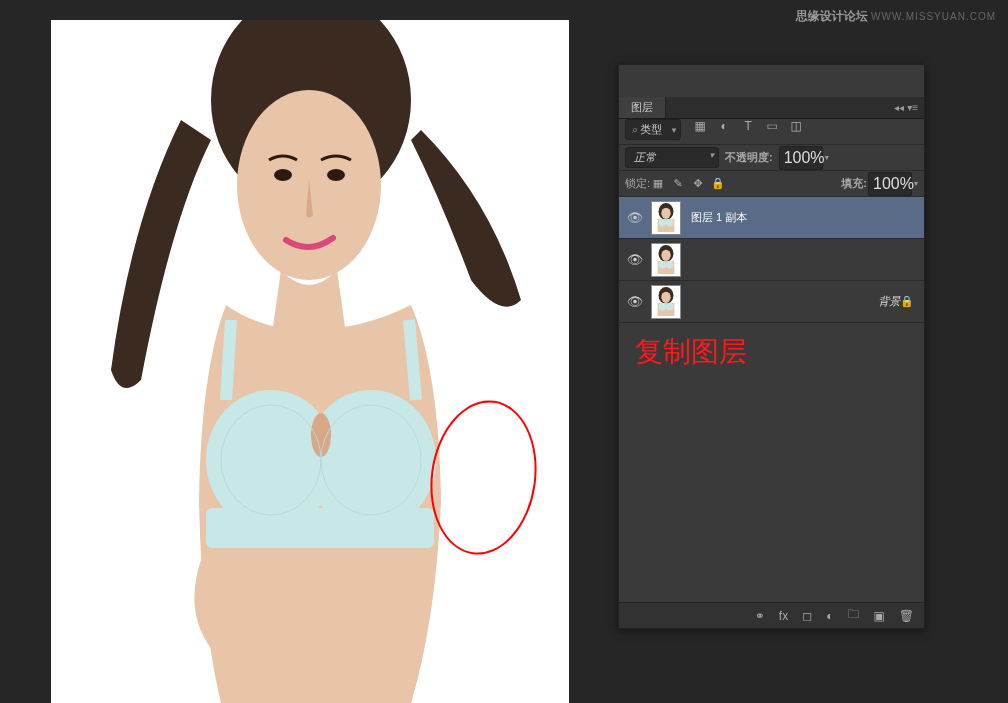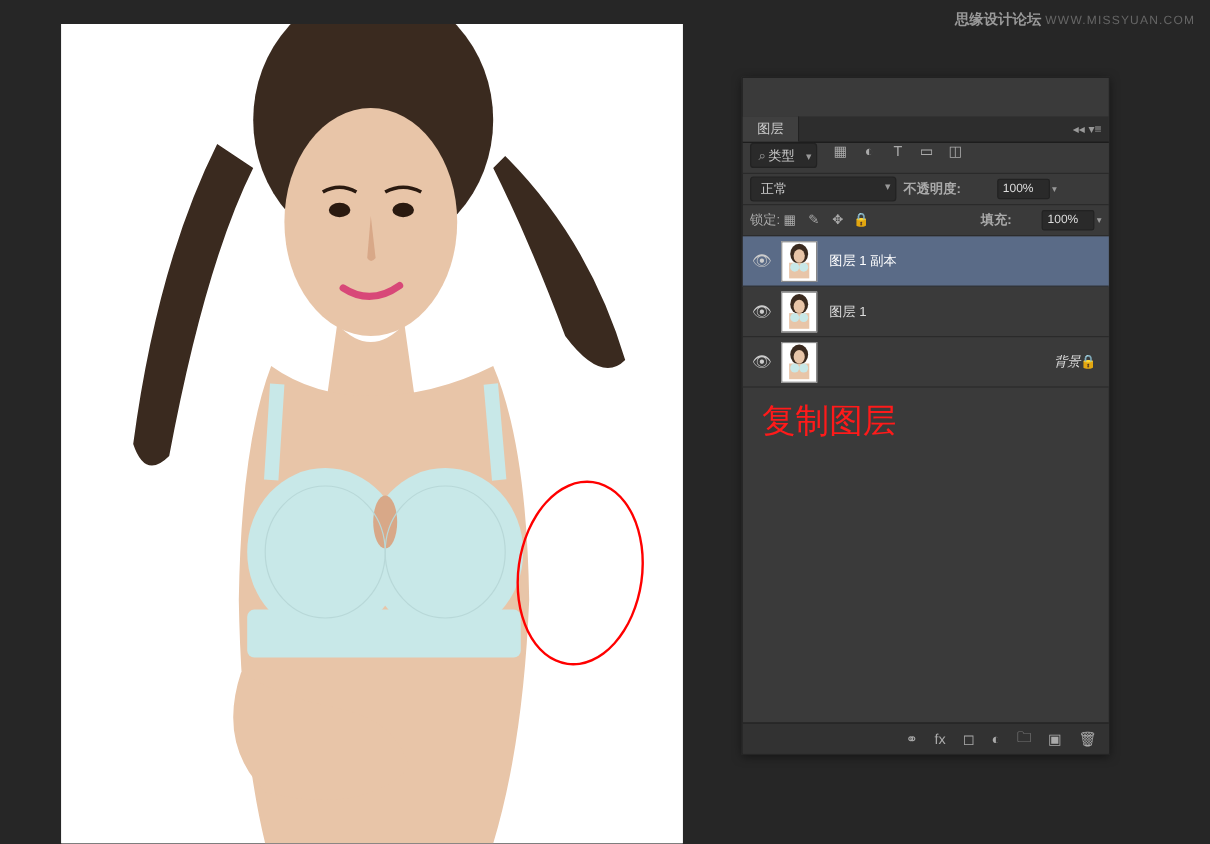--- a/index.html
+++ b/index.html
@@ -146,46 +146,46 @@
       gap: 6px;
       border-bottom: 1px solid #2a2a2a;
     }
     .blend-dropdown {
       background: #2a2a2a;
       border: 1px solid #222;
       color: #ccc;
       font-size: 11px;
       padding: 2px 4px 2px 8px;
       border-radius: 3px;
-      width: 122px;
-      position: relative;
+      width: 94px;
+      position: relative;
+      font-style: italic;
     }
     .blend-dropdown::after {
       content: "▾";
       position: absolute;
       right: 4px;
       font-size: 9px;
       color: #999;
     }
     .opacity-label {
       color: #aaa;
       font-size: 11px;
       font-weight: bold;
     }
     .pct-input {
       background: #2a2a2a;
       border: 1px solid #222;
       color: #ddd;
-      font-size: 10px;
+      font-size: 16px;
       padding: 2px 4px;
       width: 44px;
       text-align: left;
       border-radius: 2px;
       position: relative;
-      margin-left: 24px;
     }
     .pct-wrap {
       position: relative;
       display: flex;
       align-items: center;
     }
     .pct-wrap::after {
       content: "▾";
       font-size: 8px;
       color: #999;
@@ -399,21 +399,20 @@
       <div class="thumb">
         <svg viewBox="0 0 30 34">
             <rect width="30" height="34" fill="#fff"></rect>
             <ellipse cx="15" cy="10" rx="8" ry="9" fill="#3a2a1f"></ellipse>
             <ellipse cx="15" cy="12" rx="5" ry="6" fill="#e8c5a8"></ellipse>
             <rect x="6" y="18" width="18" height="14" fill="#e8c5a8"></rect>
             <ellipse cx="11" cy="22" rx="4" ry="4" fill="#c8e8e8"></ellipse>
             <ellipse cx="19" cy="22" rx="4" ry="4" fill="#c8e8e8"></ellipse>
           </svg>
       </div>
-      <span class="layer-name">图层 1</span>
     </div>
 
     <div class="layer-row bg-layer">
       <div class="vis-col">
         <span class="eye-icon">👁</span>
       </div>
       <div class="thumb">
         <svg viewBox="0 0 30 34">
             <rect width="30" height="34" fill="#fff"></rect>
             <ellipse cx="15" cy="10" rx="8" ry="9" fill="#3a2a1f"></ellipse>

